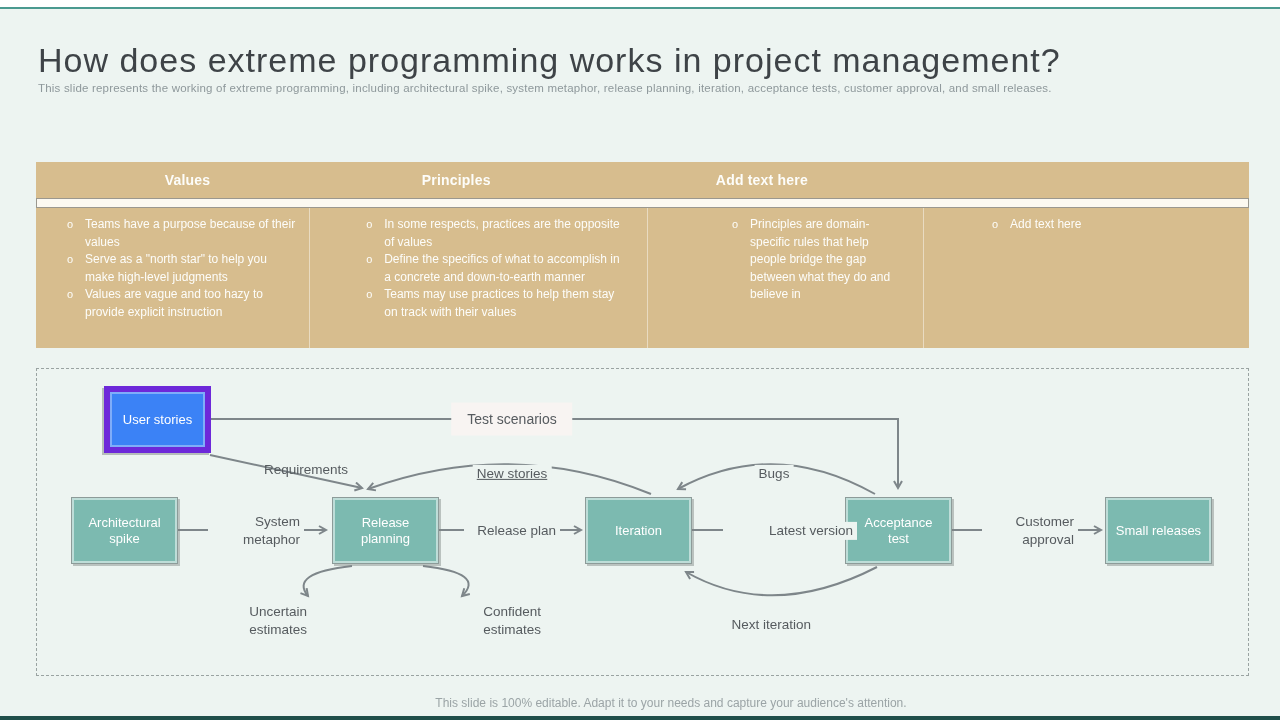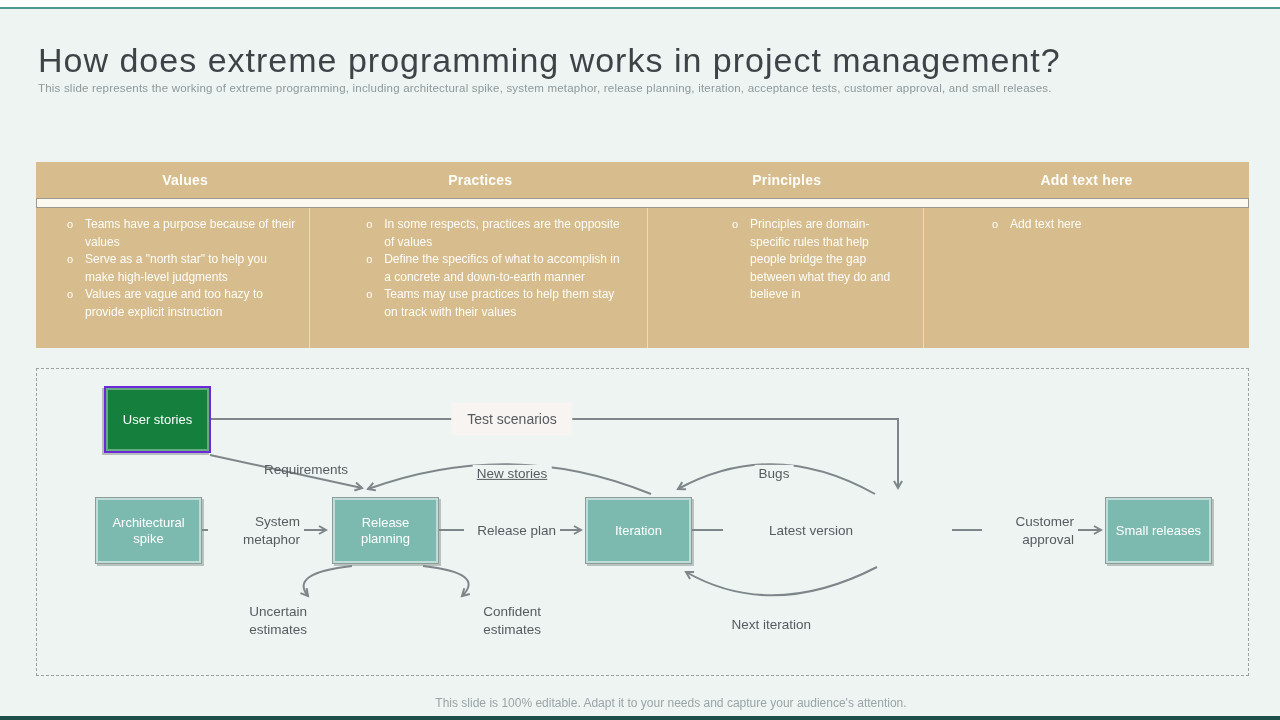--- a/index.html
+++ b/index.html
@@ -44,21 +44,21 @@
   .diagram{position:absolute;left:36px;top:368px;width:1213px;height:308px;
     border:1px dashed #9aa3a2;box-sizing:border-box;}
   .diagram svg{position:absolute;left:0;top:0;}
   .node{
     position:absolute;width:107px;height:67px;box-sizing:border-box;
     display:flex;align-items:center;justify-content:center;text-align:center;
     color:#ffffff;font-size:13px;line-height:16px;padding:2px 8px;
   }
   .node.teal{background:#7cbab0;border:1px solid #8d9b99;
     box-shadow:inset 0 0 0 2px rgba(255,255,255,.5), 2px 2px 0 rgba(125,134,131,.45);}
-  .node.tan{background:#15803d;border:2px solid #6d28d9;
+  .node.tan{background:#3b82f6;border:6px solid #6d28d9;
     box-shadow:inset 0 0 0 2px rgba(255,255,255,.35), -2px 2px 0 rgba(125,134,131,.5);}
   .lbl{
     position:absolute;transform:translate(-50%,-50%);text-align:right;
     font-size:13.5px;line-height:1.35;color:#565b5f;background:#edf4f1;padding:0 4px;
   }
   .lbl.nowrap{white-space:nowrap;background:transparent;}
   .lbl.masked{background:#edf4f1;white-space:nowrap;}
   .lbl.narrow{width:88px;}
   .lbl.scenario{background:#f8f4f2;padding:7px 16px;font-size:14px;white-space:nowrap;}
 
@@ -73,21 +73,20 @@
 <div class="top-strip"></div>
 <div class="top-line"></div>
 <div class="bottom-bar"></div>
 
 <h1 class="title">How does extreme programming works in project management?</h1>
 <div class="subtitle">This slide represents the working of extreme programming, including architectural spike, system metaphor, release planning, iteration, acceptance tests, customer approval, and small releases.</div>
 
 <div class="xp-table">
   <div class="t-header">
     <div class="hc col-1">Values</div>
-    <div class="hc col-2">Practices</div>
     <div class="hc col-3">Principles</div>
     <div class="hc col-4">Add text here</div>
   </div>
   <div class="t-sep"></div>
   <div class="t-body">
     <div class="bc col-1">
       <div class="bullet-item">
           <span class="b">o</span>
           <span class="bt">Teams have a purpose because of their values</span>
         </div>
@@ -149,23 +148,24 @@
       <path d="M1036,161 H1064" marker-end="url(#arr)"></path>
       <path d="M614,125 Q475,68 331,120" marker-end="url(#arr)"></path>
       <path d="M838,125 Q737,68 641,120" marker-end="url(#arr)"></path>
       <path d="M840,198 Q735,252 649,203" marker-end="url(#arr)"></path>
       <path d="M315,197 Q252,204 271,227" marker-end="url(#arr)"></path>
       <path d="M386,197 Q449,204 425,227" marker-end="url(#arr)"></path>
     </g>
   </svg>
 
   <div class="node tan" style="left:67px;top:17px;">User stories</div>
-  <div class="node teal" style="left:34px;top:128px;margin-left:24px;">Architectural spike</div>
+  <div class="node teal" style="left:34px;top:128px;">Architectural spike</div>
   <div class="node teal" style="left:295px;top:128px;">Release planning</div>
   <div class="node teal" style="left:548px;top:128px;">Iteration</div>
+  <div class="node teal" style="left:808px;top:128px;">Acceptance test</div>
   <div class="node teal" style="left:1068px;top:128px;">Small releases</div>
 
   <div class="lbl scenario" style="left:475px;top:50px;">Test scenarios</div>
   <div class="lbl nowrap" style="left:269px;top:101px;">Requirements</div>
   <div class="lbl masked" style="left:475px;top:105px;text-decoration:underline;">New stories</div>
   <div class="lbl masked" style="left:737px;top:105px;">Bugs</div>
   <div class="lbl narrow" style="left:219px;top:162px;">System metaphor</div>
   <div class="lbl narrow" style="left:475px;top:162px;">Release plan</div>
   <div class="lbl narrow" style="left:732px;top:162px;margin-left:40px;">Latest version</div>
   <div class="lbl narrow" style="left:993px;top:162px;">Customer approval</div>

